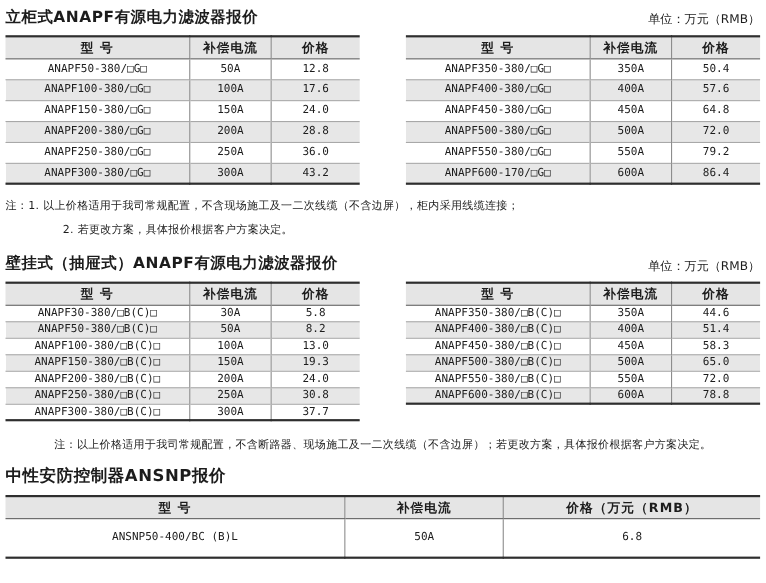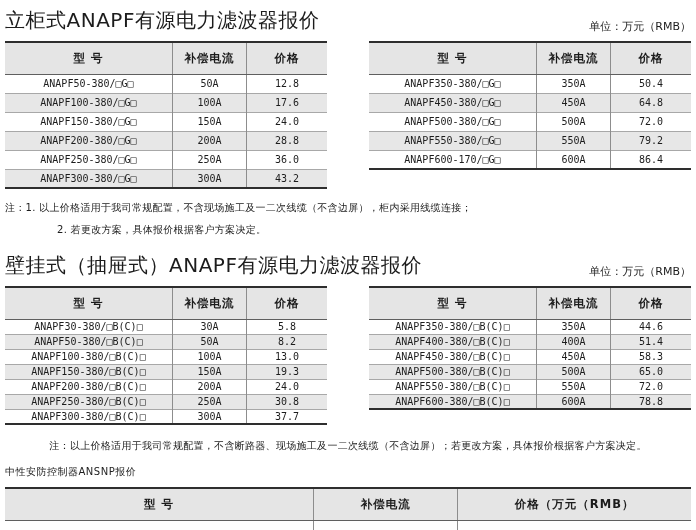--- a/index.html
+++ b/index.html
@@ -6,38 +6,38 @@
   html, body { width: 696px; height: 530px; }
   body {
     background: #ffffff;
     color: #1c1c1c;
     font-family: "DejaVu Sans", "Liberation Sans", sans-serif;
     overflow: hidden;
   }
   .page { width: 696px; height: 530px; padding: 7px 5px 0 5px; }
 
   .sec-head { display: flex; justify-content: space-between; align-items: flex-end; }
-  .sec-title { font-size: 20px; font-weight: normal; letter-spacing: 0.5px; }
+  .sec-title { font-size: 14px; font-weight: bold; letter-spacing: 0.5px; }
   .unit { font-size: 11px; white-space: nowrap; }
 
   .tables-row { display: flex; gap: 42px; margin-top: 7px; align-items: flex-start; }
   .tables-row > table { flex: 1; }
 
   table {
     border-collapse: collapse;
     table-layout: fixed;
     width: 100%;
     border-top: 2px solid #2e2e2e;
     border-bottom: 2px solid #2e2e2e;
   }
   thead th {
     background: #e5e5e5;
     font-size: 11.5px;
     font-weight: 600;
-    height: 32px;
+    height: 20px;
     border-bottom: 1px solid #5f5f5f;
     text-align: center;
     letter-spacing: 1px;
   }
   td {
     font-family: "DejaVu Sans Mono", "Liberation Mono", monospace;
     font-size: 10px;
     text-align: center;
     height: 19px;
     white-space: nowrap;
@@ -52,21 +52,21 @@
   col.c-current { width: 23%; }
   col.c-price { width: 25%; }
   col.b-model { width: 45%; }
   col.b-current { width: 21%; }
   col.b-price { width: 34%; }
 
   .note { font-size: 10px; margin-top: 12px; letter-spacing: 0.3px; }
   .note-indent { margin-left: 52px; margin-top: 8px; }
   .sec2-head { margin-top: 15px; }
   .note-single { margin-top: 14px; text-align: center; }
-  .sec3-title { margin-top: 12px; font-size: 10px; font-weight: normal; letter-spacing: 0.5px; }
+  .sec3-title { margin-top: 12px; font-size: 15px; font-weight: bold; letter-spacing: 0.5px; }
   .sec3-table { margin-top: 8px; }
   .sec3-table td { height: 36px; }
 </style>
 </head>
 <body>
 
 <div class="page">
 
   <div class="sec-head">
     <div class="sec-title">立柜式ANAPF有源电力滤波器报价</div>
@@ -131,20 +131,25 @@
             <th>型  号</th>
             <th>补偿电流</th>
             <th>价格</th>
           </tr>
         </thead>
       <tbody>
           <tr>
             <td>ANAPF350-380/□G□</td>
             <td>350A</td>
             <td>50.4</td>
+          </tr>
+          <tr>
+            <td>ANAPF400-380/□G□</td>
+            <td>400A</td>
+            <td>57.6</td>
           </tr>
           <tr>
             <td>ANAPF450-380/□G□</td>
             <td>450A</td>
             <td>64.8</td>
           </tr>
           <tr>
             <td>ANAPF500-380/□G□</td>
             <td>500A</td>
             <td>72.0</td>

